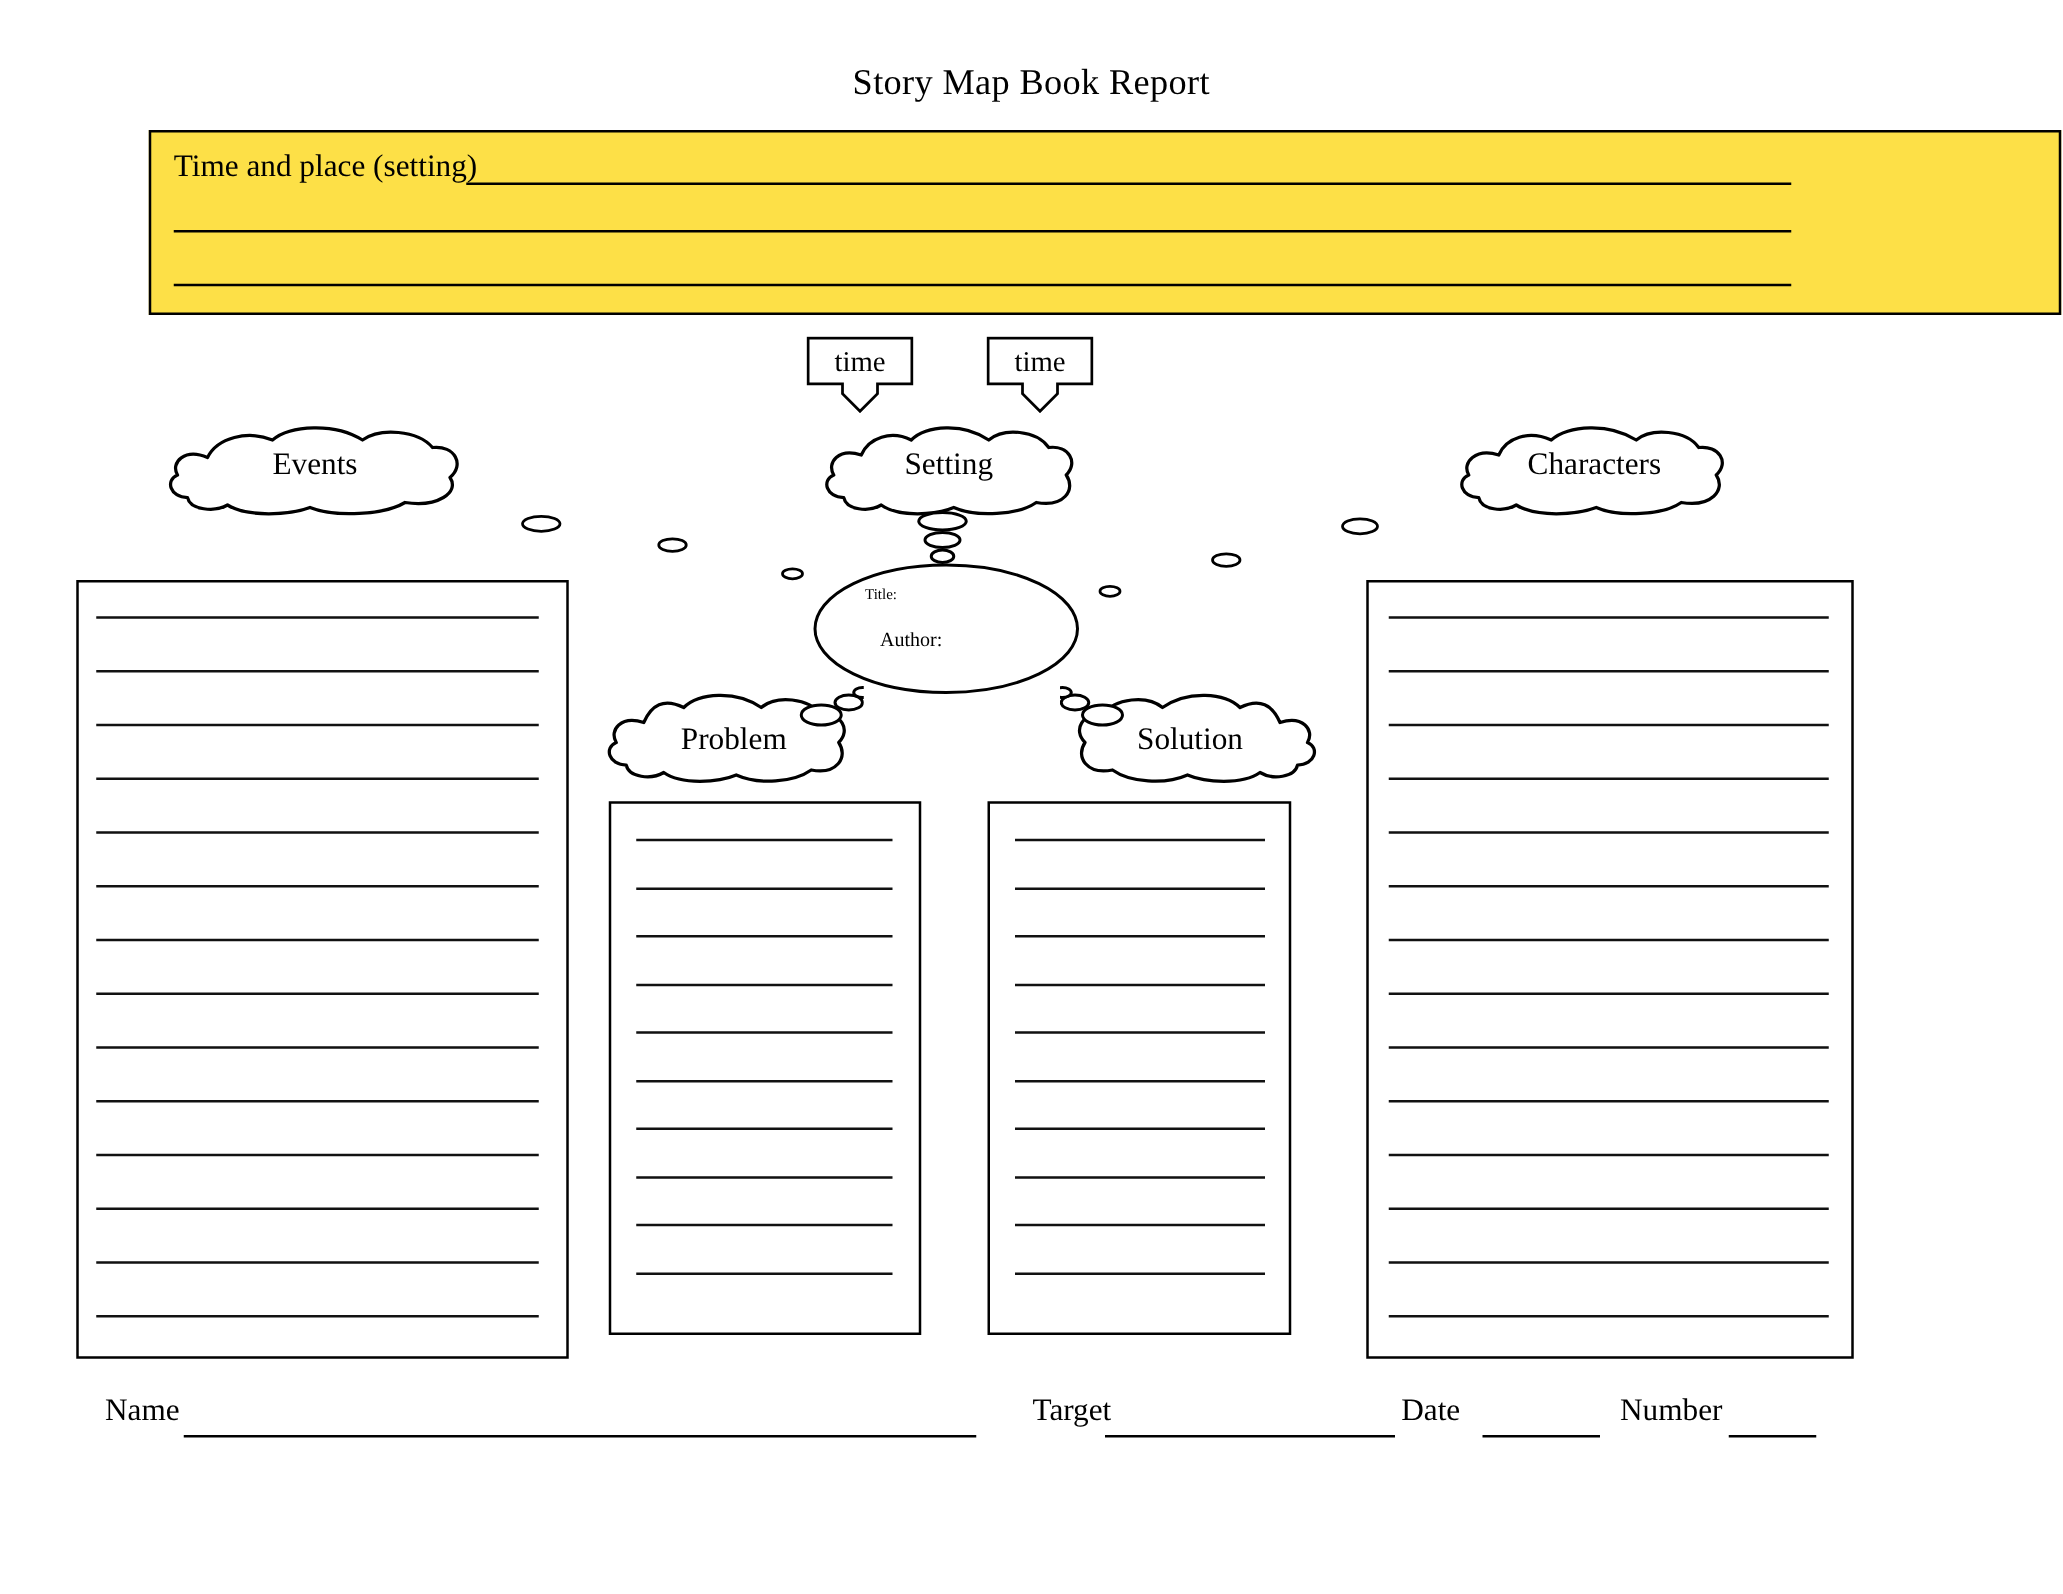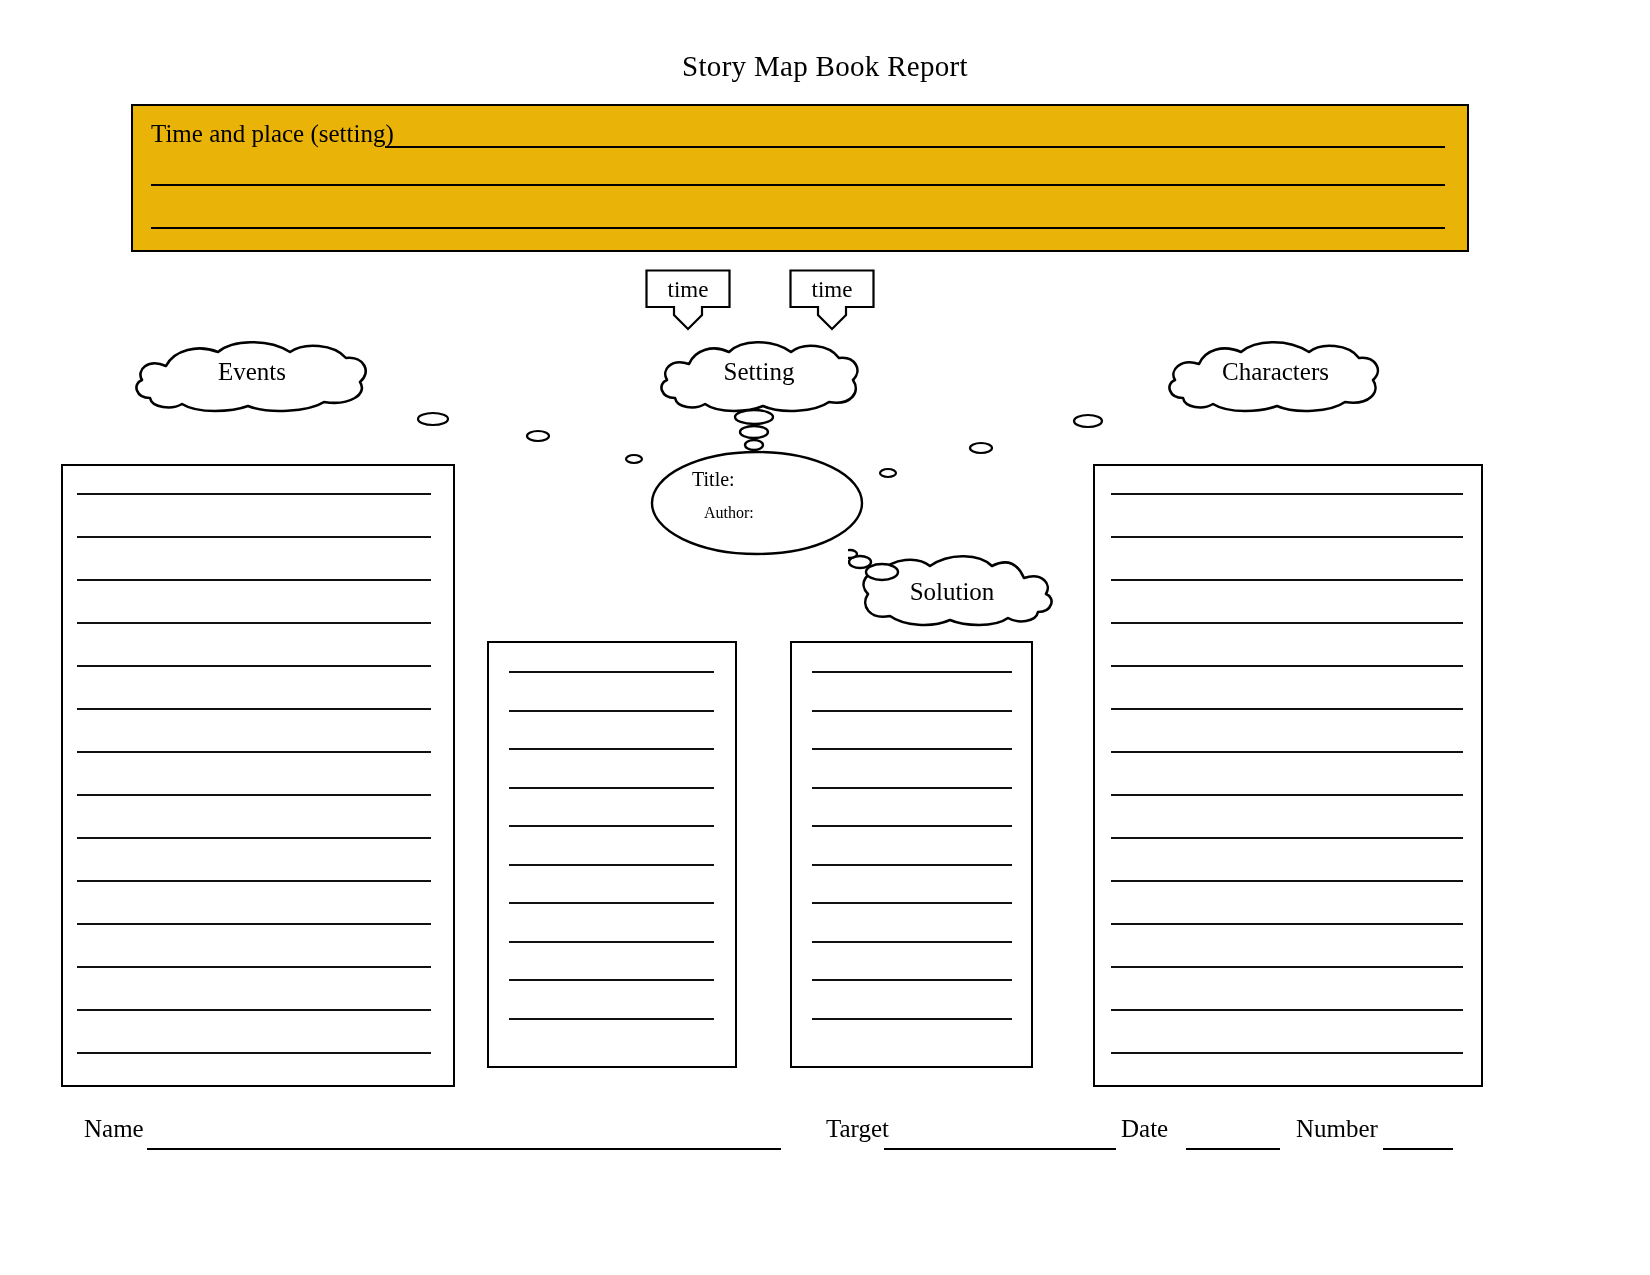--- a/index.html
+++ b/index.html
@@ -26,27 +26,27 @@
     top: 50px;
     width: 1650px;
     text-align: center;
     font-size: 29px;
     letter-spacing: 0.3px;
   }
 
   
   .setting-box {
     position: absolute;
-    left: 131px;
+    left: 119px;
     top: 104px;
-    width: 1338px;
+    width: 1530px;
     height: 148px;
     border: 2.5px solid #000;
     box-sizing: border-box;
-    background: #eab308;
+    background: #fde047;
   }
   .setting-label {
     position: absolute;
     left: 18px;
     top: 14px;
     font-size: 25px;
     white-space: nowrap;
   }
   .sb-rule {
     position: absolute;
@@ -110,21 +110,21 @@
     position: absolute;
     left: 650px;
     top: 450px;
     width: 214px;
     height: 106px;
   }
   .ce-title {
     position: absolute;
     left: 42px;
     top: 18px;
-    font-size: 20px;
+    font-size: 12px;
   }
   .ce-author {
     position: absolute;
     left: 54px;
     top: 54px;
     font-size: 16px;
   }
 
   
   .stray { position: absolute; }
@@ -266,20 +266,32 @@
   </svg>
 
   <div class="center-ellipse">
     <svg width="214" height="106" viewBox="0 0 214 106">
       <ellipse cx="107" cy="53" rx="105" ry="51" fill="#ffffff" stroke="#000000" stroke-width="2.4"></ellipse>
     </svg>
     <div class="ce-title">Title:</div>
     <div class="ce-author">Author:</div>
   </div>
 
+  <div class="cloud cl-problem">
+    <svg width="208" height="86" viewBox="0 0 208 86">
+      <path d="M32 32 C14 26 4 38 10 48 C0 52 4 66 18 66 C20 76 38 78 48 72
+               C62 82 92 80 106 74 C124 82 152 80 166 70 C186 74 196 60 188 48
+               C198 38 190 24 174 26 C164 12 138 10 126 20 C106 6 76 8 64 20
+               C48 12 38 18 32 32 Z" fill="#ffffff" stroke="#000000" stroke-width="2.6" stroke-linejoin="round"></path>
+      <ellipse cx="174" cy="26" rx="16" ry="8" fill="#fff" stroke="#000" stroke-width="2.4"></ellipse>
+      <ellipse cx="196" cy="16" rx="11" ry="6" fill="#fff" stroke="#000" stroke-width="2.4"></ellipse>
+      <ellipse cx="207" cy="8" rx="7" ry="4" fill="#fff" stroke="#000" stroke-width="2.4"></ellipse>
+    </svg>
+    <div class="cl-label">Problem</div>
+  </div>
 
   <div class="cloud cl-solution">
     <svg width="208" height="86" viewBox="0 0 208 86">
       <path d="M176 32 C194 26 204 38 198 48 C208 52 204 66 190 66 C188 76 170 78 160 72
                C146 82 116 80 102 74 C84 82 56 80 42 70 C22 74 12 60 20 48
                C10 38 18 24 34 26 C44 12 70 10 82 20 C102 6 132 8 144 20
                C160 12 170 18 176 32 Z" fill="#ffffff" stroke="#000000" stroke-width="2.6" stroke-linejoin="round"></path>
       <ellipse cx="34" cy="26" rx="16" ry="8" fill="#fff" stroke="#000" stroke-width="2.4"></ellipse>
       <ellipse cx="12" cy="16" rx="11" ry="6" fill="#fff" stroke="#000" stroke-width="2.4"></ellipse>
       <ellipse cx="2" cy="8" rx="7" ry="4" fill="#fff" stroke="#000" stroke-width="2.4"></ellipse>

